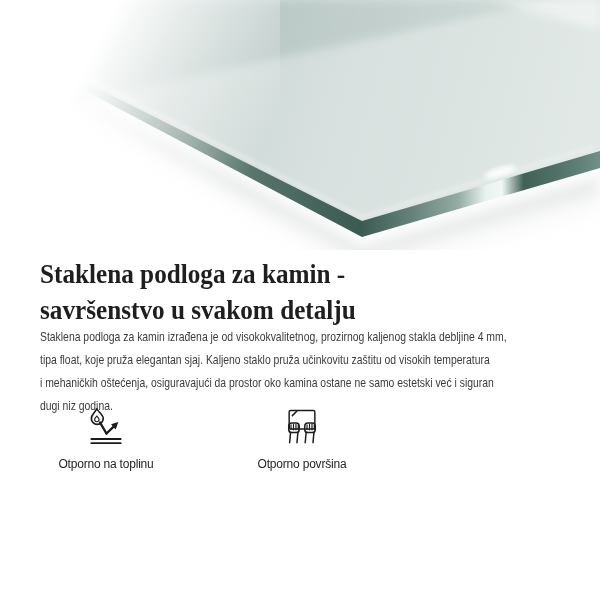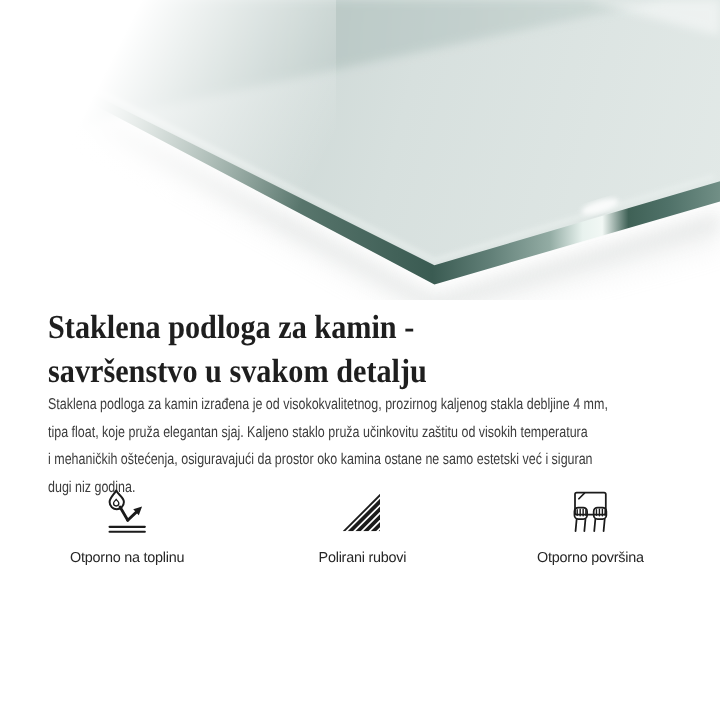--- a/index.html
+++ b/index.html
@@ -132,40 +132,20 @@
         <path d="M8,36 H40" stroke-width="2"></path>
         <path d="M8,40.5 H40" stroke-width="2"></path>
       </svg>
     </div>
     <div class="label">Otporno na toplinu</div>
   </div>
 
 
 
 
-  <div class="feature">
-    <div class="icon-box">
-      <svg width="44" height="44" viewBox="0 0 48 48">
-        <defs>
-          <clipPath id="triClip">
-              <polygon points="6,40 40,6 40,40"></polygon>
-            </clipPath>
-        </defs>
-        <g clip-path="url(#triClip)" stroke="#1b1b1b" stroke-width="3.4">
-          <line x1="4" y1="42" x2="42" y2="4"></line>
-          <line x1="11" y1="42" x2="49" y2="4"></line>
-          <line x1="18" y1="42" x2="56" y2="4"></line>
-          <line x1="25" y1="42" x2="63" y2="4"></line>
-          <line x1="32" y1="42" x2="70" y2="4"></line>
-          <line x1="39" y1="42" x2="77" y2="4"></line>
-        </g>
-      </svg>
-    </div>
-    <div class="label">Polirani rubovi</div>
-  </div>
 
   <div class="feature">
     <div class="icon-box">
       <svg width="44" height="44" viewBox="0 0 48 48" fill="none" stroke="#1b1b1b" stroke-width="1.6" stroke-linecap="round" stroke-linejoin="round">
         <rect x="10" y="5" width="28" height="20" rx="1.5"></rect>
         <path d="M13.5,10.5 L18.5,5.5"></path>
         <rect x="9.5" y="18.5" width="11.5" height="10.5" rx="3.5"></rect>
         <path d="M12,20.5 v5 M14.7,20 v6 M17.4,20 v6 M19.9,20.5 v5" stroke-width="1.3"></path>
         <path d="M11.5,29 L10.5,40 M19.5,29 L18.5,40"></path>
         <rect x="27" y="18.5" width="11.5" height="10.5" rx="3.5"></rect>

